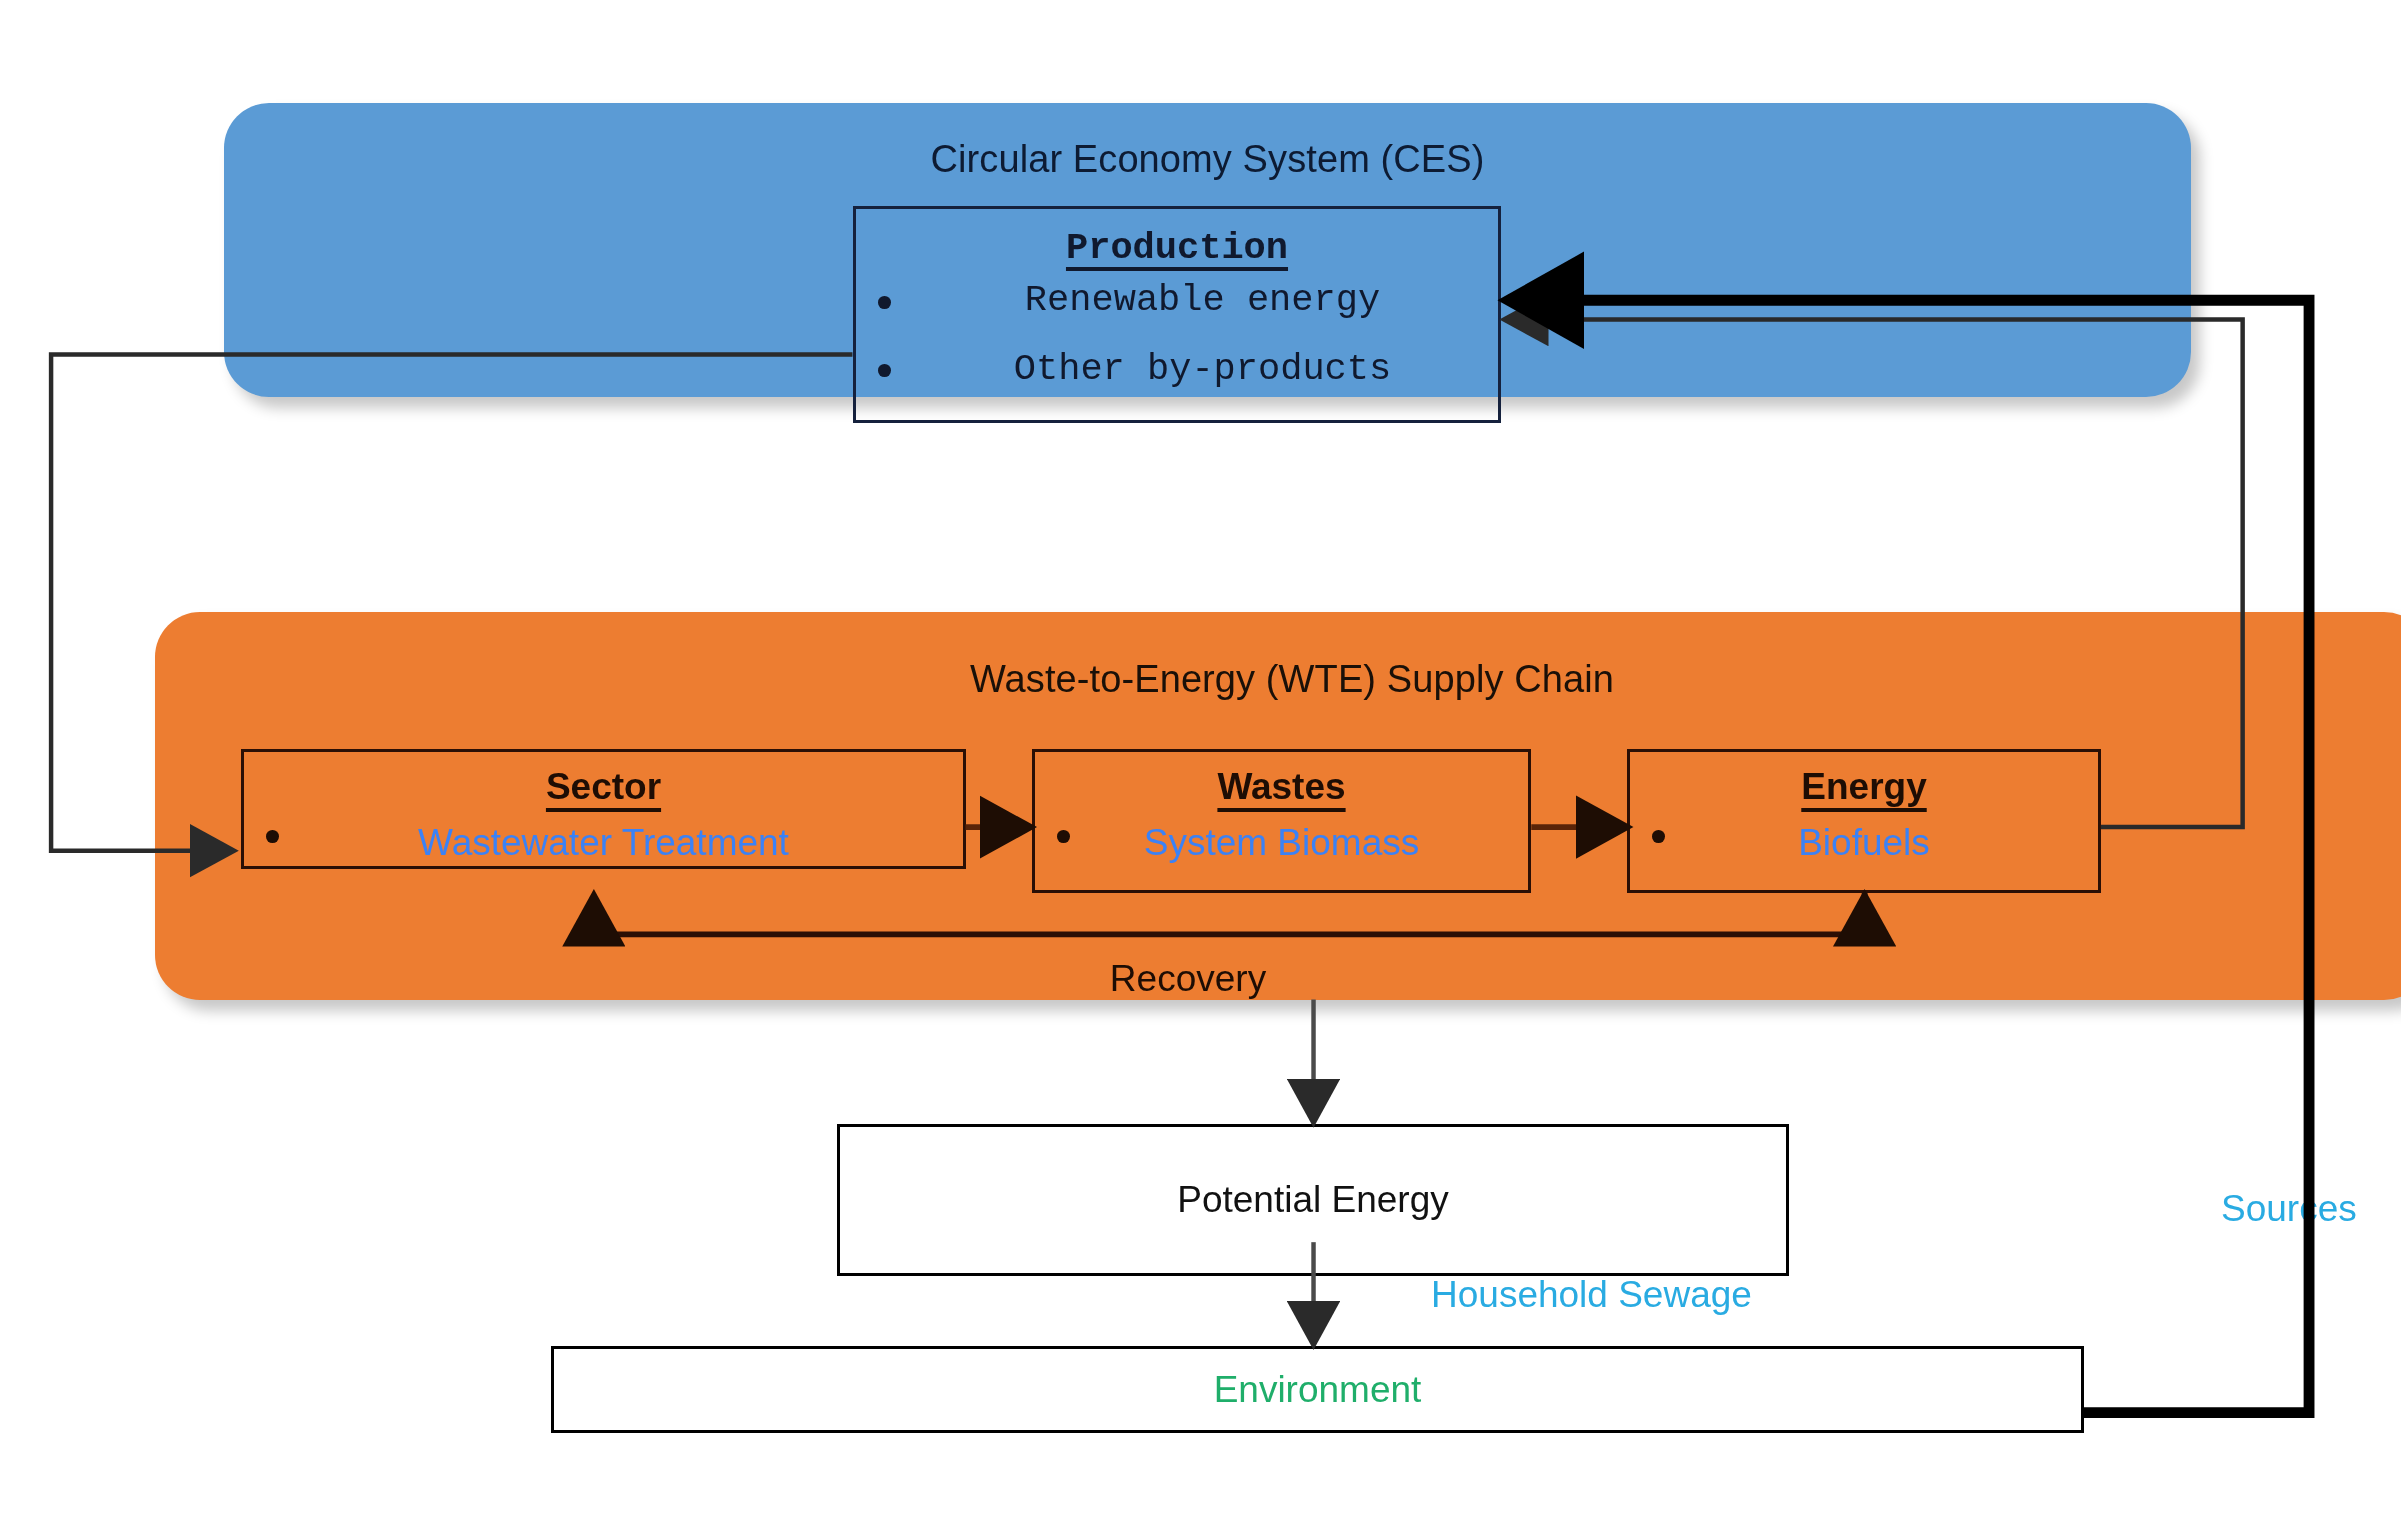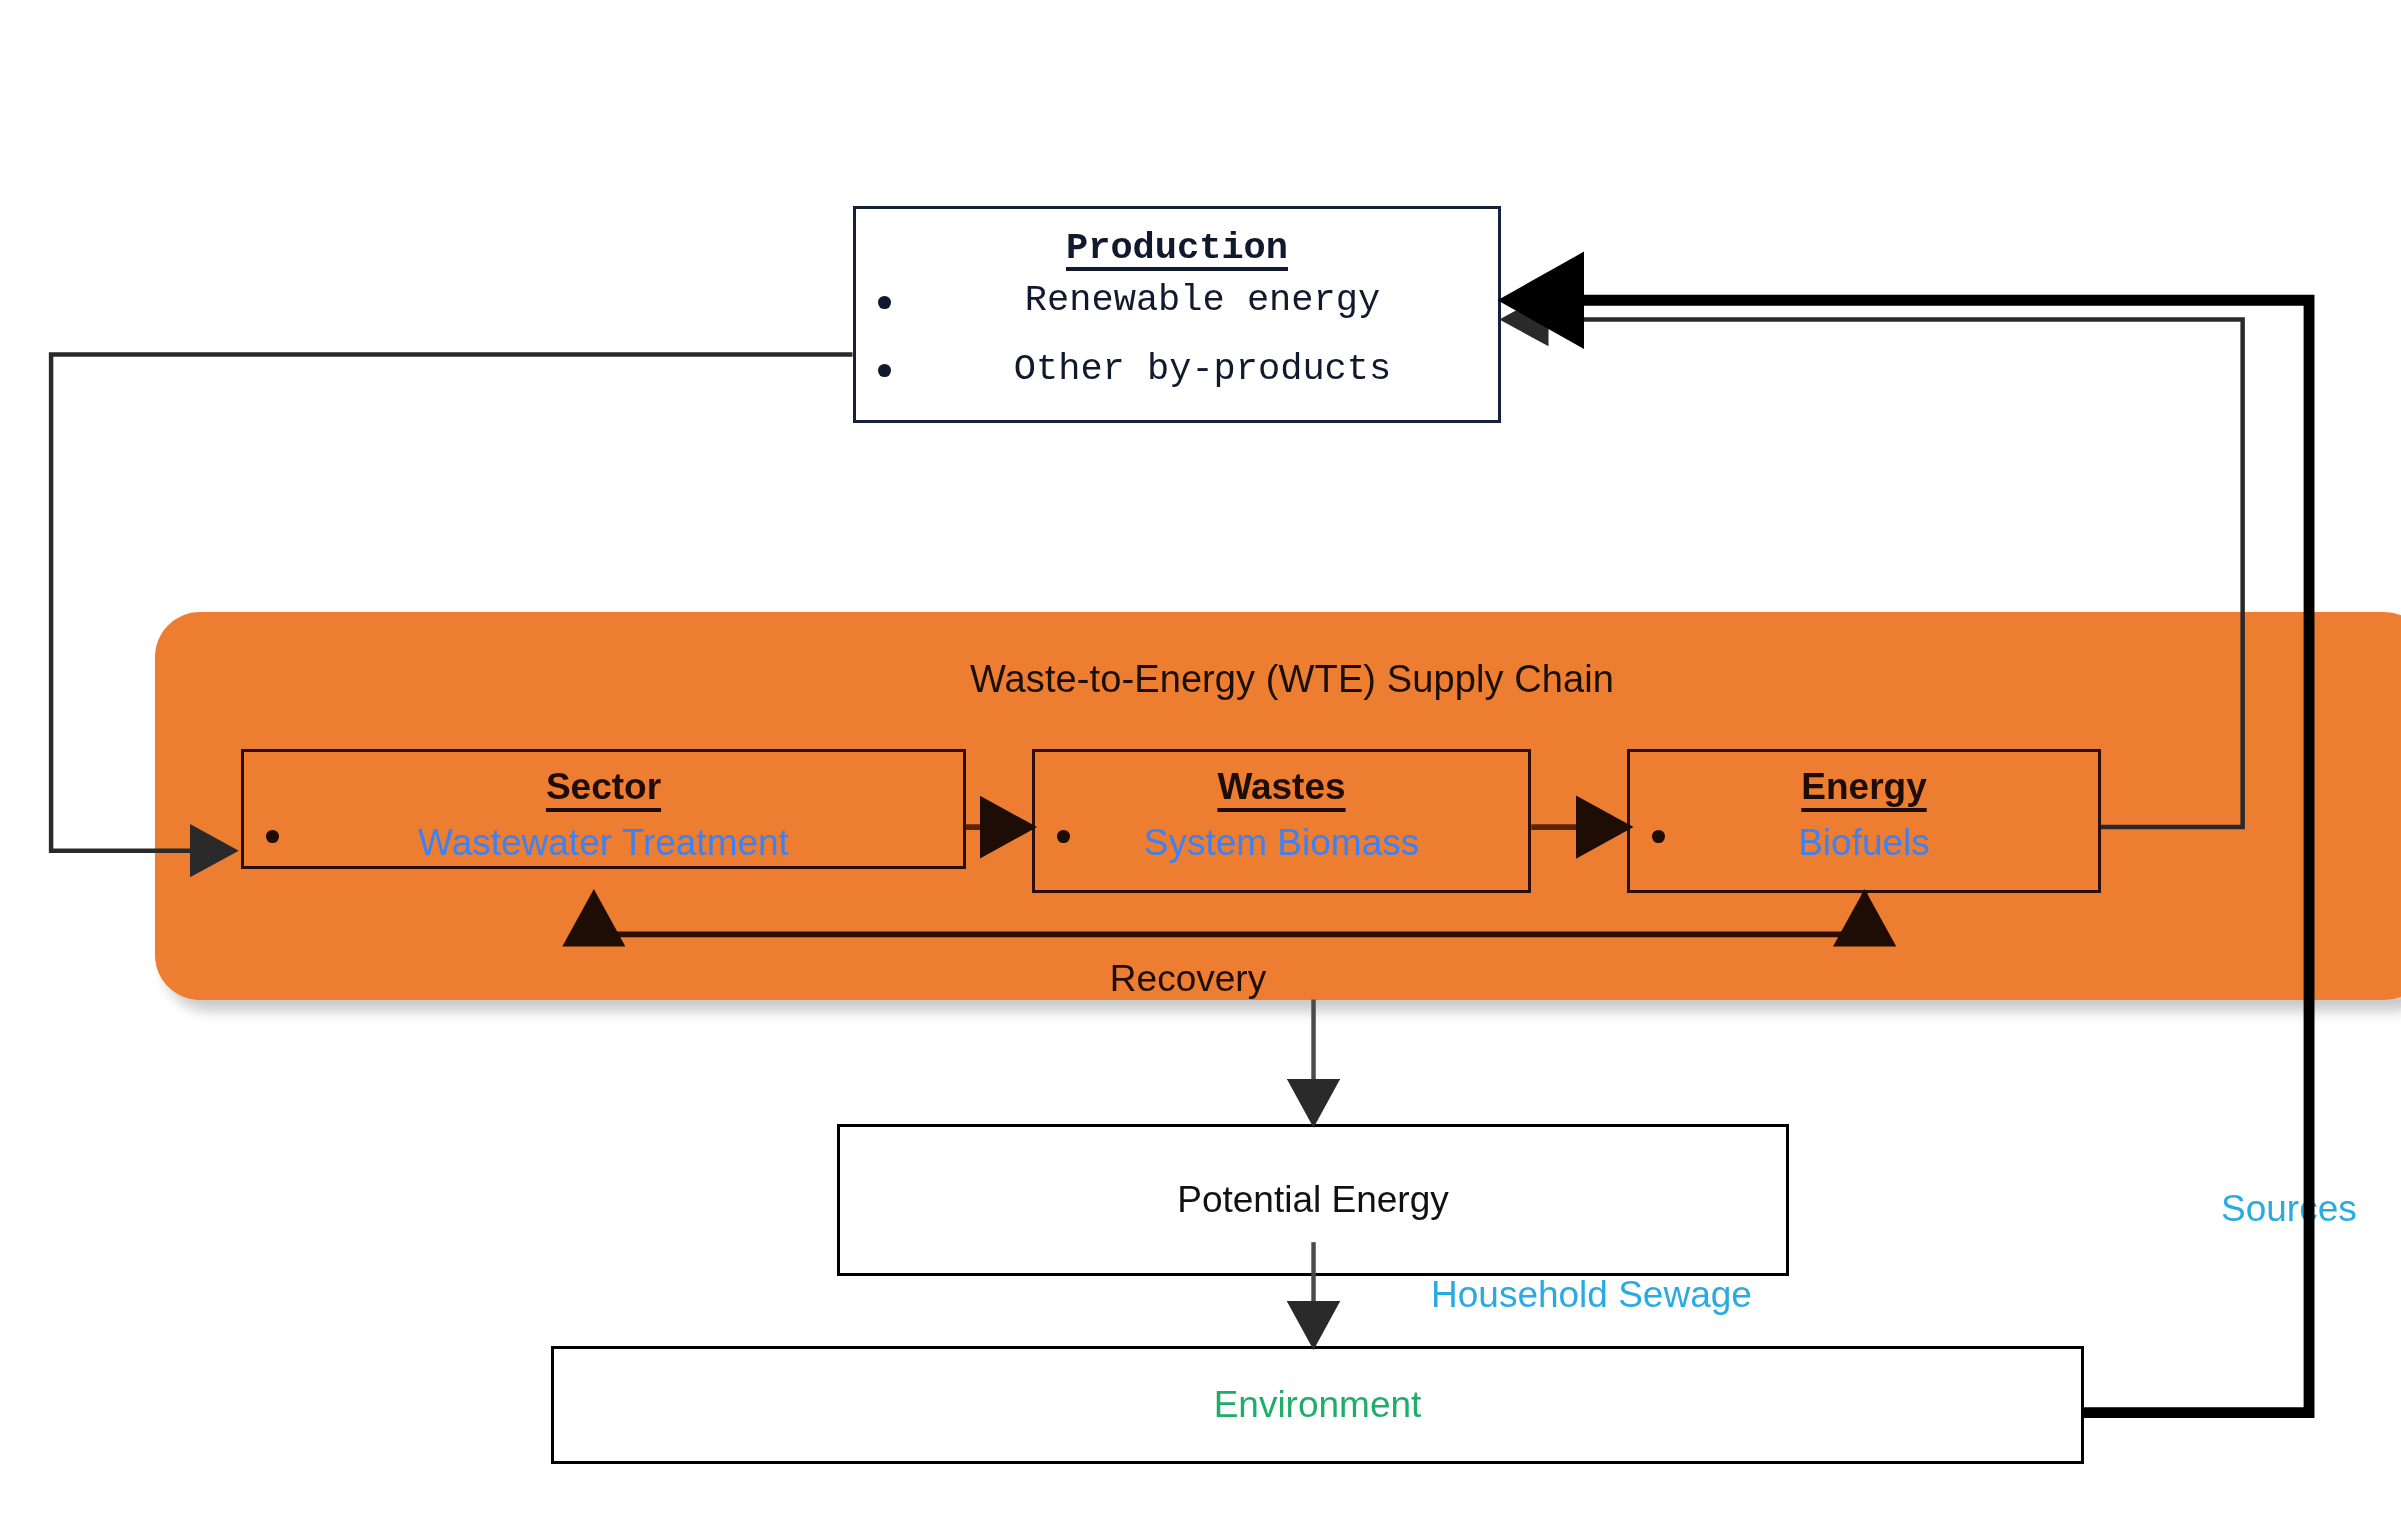--- a/index.html
+++ b/index.html
@@ -64,20 +64,23 @@
   #household-sewage-label{color:#29ABE2;}
   #sources-label{color:#29ABE2;}
 
   svg.wires{position:absolute;left:0;top:0;width:2401px;height:1515px;overflow:visible;}
 </style>
 </head>
 <body>
 
 <div id="stage">
 
+  <div class="container-band" id="ces-band">
+    <div class="band-title" id="ces-title">Circular Economy System (CES)</div>
+  </div>
 
   <div class="node" id="production-box" style="left:853px;top:206px;width:648px;height:217px;font-family:Liberation Mono, monospace;">
     <div class="node-heading" style="top:18px;">Production</div>
     <span class="bullet" style="left:22px;top:87px;"></span>
     <div class="node-line" style="top:70px;padding-left:51px;">Renewable energy</div>
     <span class="bullet" style="left:22px;top:155px;"></span>
     <div class="node-line" style="top:139px;padding-left:51px;">Other by-products</div>
   </div>
 
   <div class="container-band" id="wte-band">
@@ -101,21 +104,21 @@
     <span class="bullet" style="left:22px;top:78px;"></span>
     <div class="node-line" style="top:70px;">Biofuels</div>
   </div>
 
   <div class="free-label" id="recovery-label" style="left:1188px;top:958px;transform:translateX(-50%);">Recovery</div>
 
   <div class="plain-box" id="potential-energy-box" style="left:837px;top:1124px;width:952px;height:152px;">
     <div class="plain-label" id="potential-energy-label">Potential Energy</div>
   </div>
 
-  <div class="plain-box" id="environment-box" style="left:551px;top:1346px;width:1533px;height:118px;">
+  <div class="plain-box" id="environment-box" style="left:551px;top:1346px;width:1533px;height:87px;">
     <div class="plain-label" id="environment-label">Environment</div>
   </div>
 
   <div class="free-label" id="household-sewage-label" style="left:1431px;top:1274px;">Household Sewage</div>
 
   <div class="free-label" id="sources-label" style="left:2221px;top:1188px;">Sources</div>
 
   <svg class="wires" viewBox="0 0 3760 2372">
     <defs>
       <marker id="ah-thin" markerWidth="12" markerHeight="12" refX="9" refY="6" orient="auto" markerUnits="strokeWidth">

